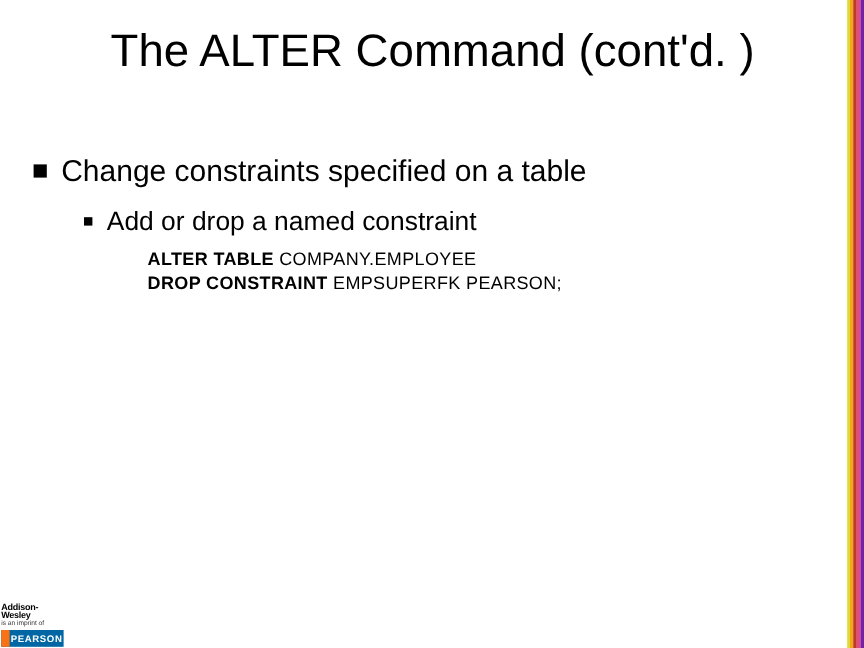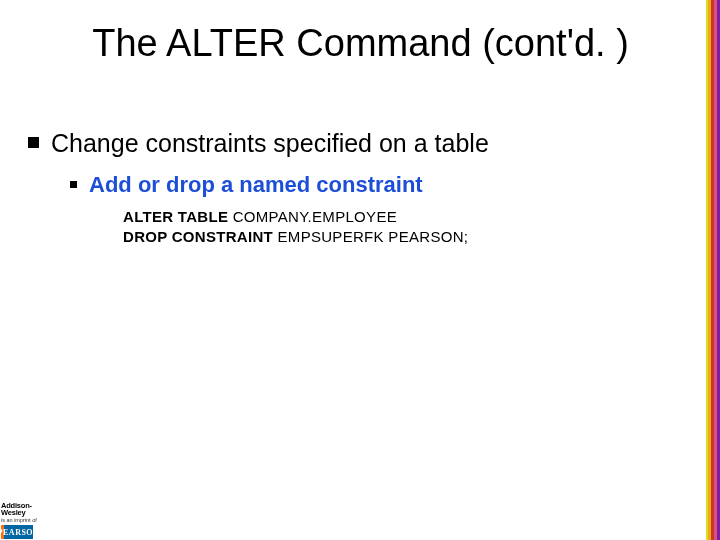--- a/index.html
+++ b/index.html
@@ -63,23 +63,22 @@
   .l2 .bullet {
     width: 7px;
     height: 7px;
     background: #000000;
     margin-top: 10px;
     margin-right: 12px;
     flex: 0 0 7px;
   }
   .l2 .text {
     font-size: 22px;
-    color: #1d4ed8;
+    color: #000000;
     line-height: 1.25;
-    font-weight: bold;
   }
   .code-img {
     position: absolute;
     left: 115px;
     top: 201px;
     width: 440px;
     background: #ffffff;
     padding: 6px 8px;
   }
   .code-line {
@@ -112,33 +111,32 @@
     letter-spacing: -0.2px;
     margin-bottom: 1px;
   }
   .aw-sub {
     font-size: 5.5px;
     color: #333;
     line-height: 1;
     margin-bottom: 2px;
   }
   .pearson-badge {
-    width: 32px;
+    width: 52px;
     height: 14px;
     background: #0066a4;
     color: #ffffff;
     font-size: 8px;
     font-weight: bold;
     display: flex;
     align-items: center;
     justify-content: center;
     letter-spacing: 0.5px;
-    border-left: 3px solid #f97316;
+    border-left: 7px solid #f97316;
     box-sizing: border-box;
-    font-family: Liberation Serif, serif;
   }
   .copyright {
     position: absolute;
     left: 70px;
     bottom: 4px;
     font-size: 11px;
     color: #000;
     font-family: "Trebuchet MS", Arial, sans-serif;
   }
   .side-stripe {

